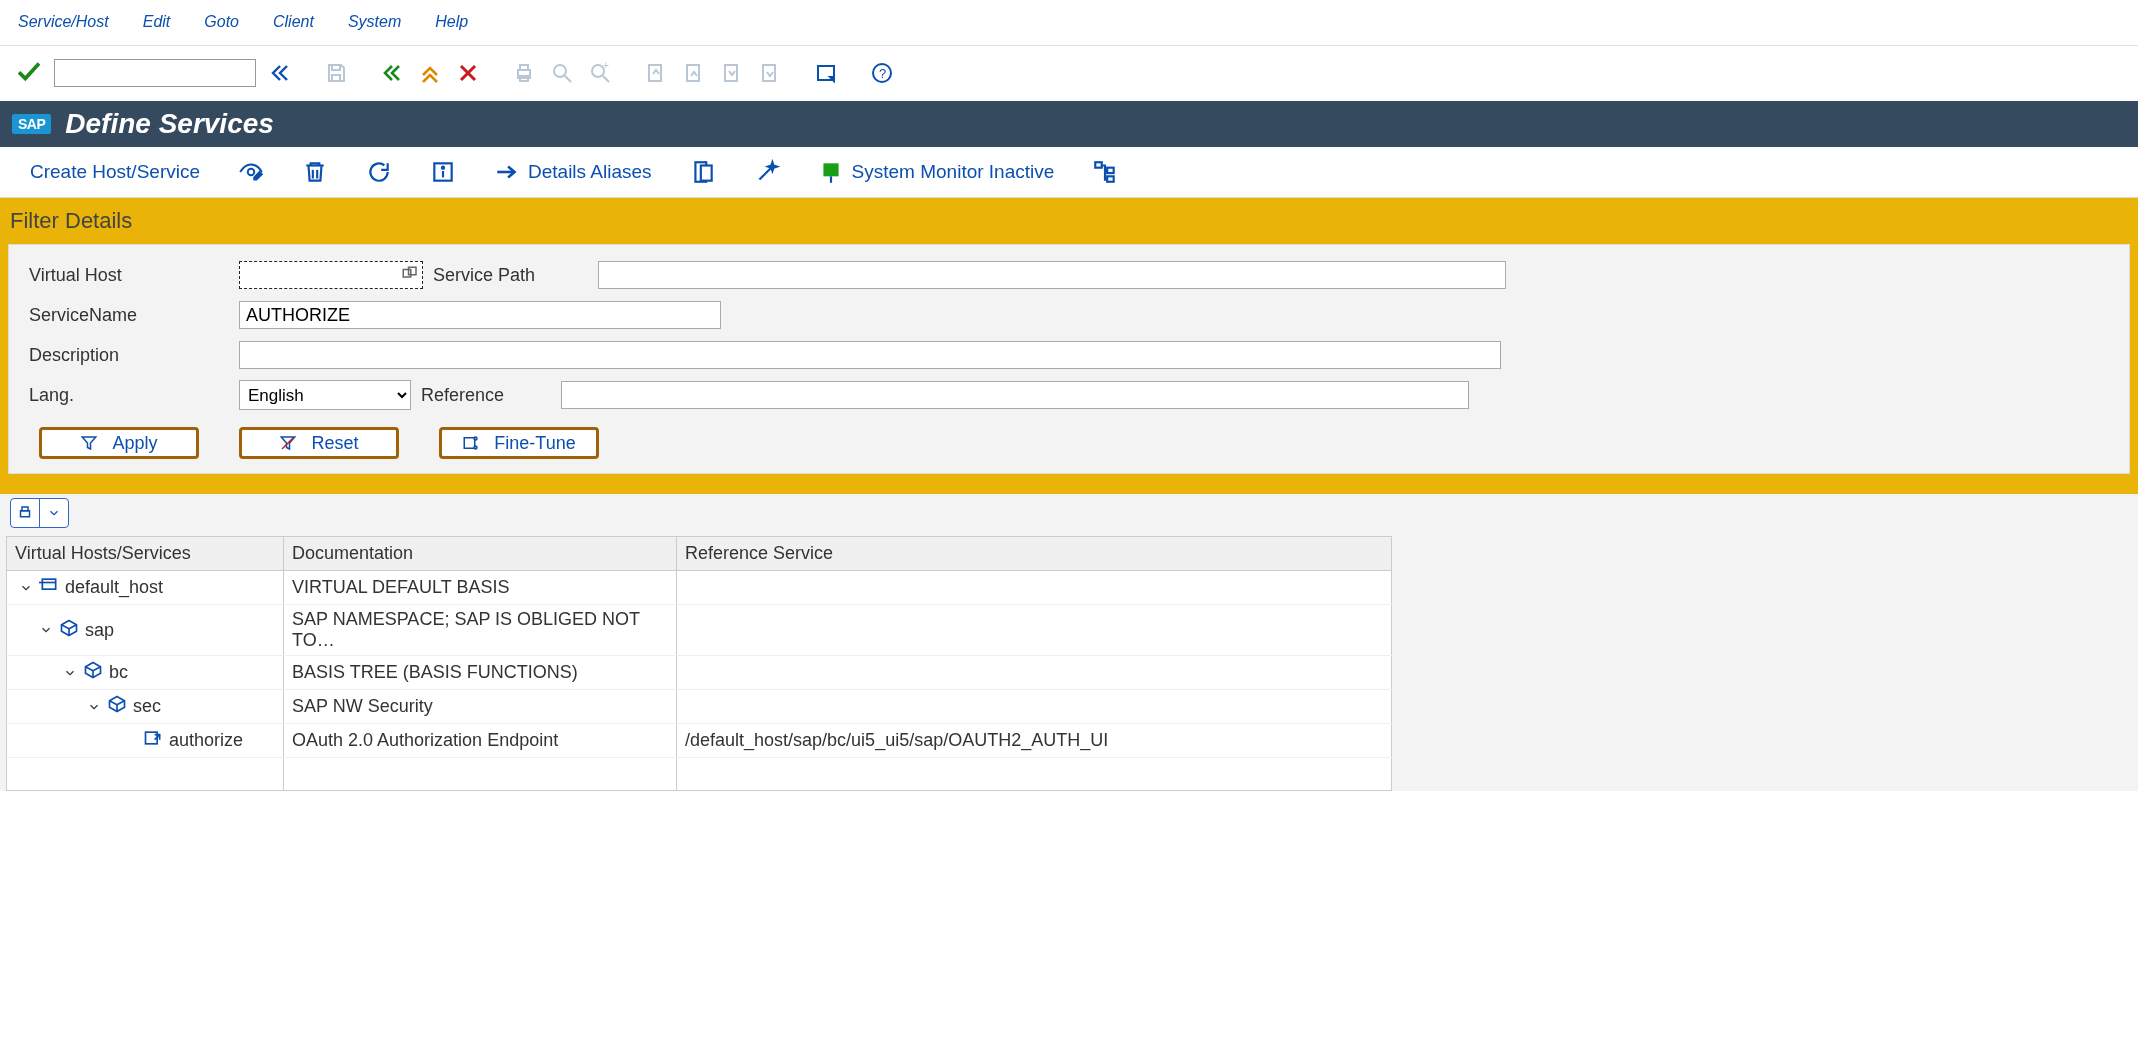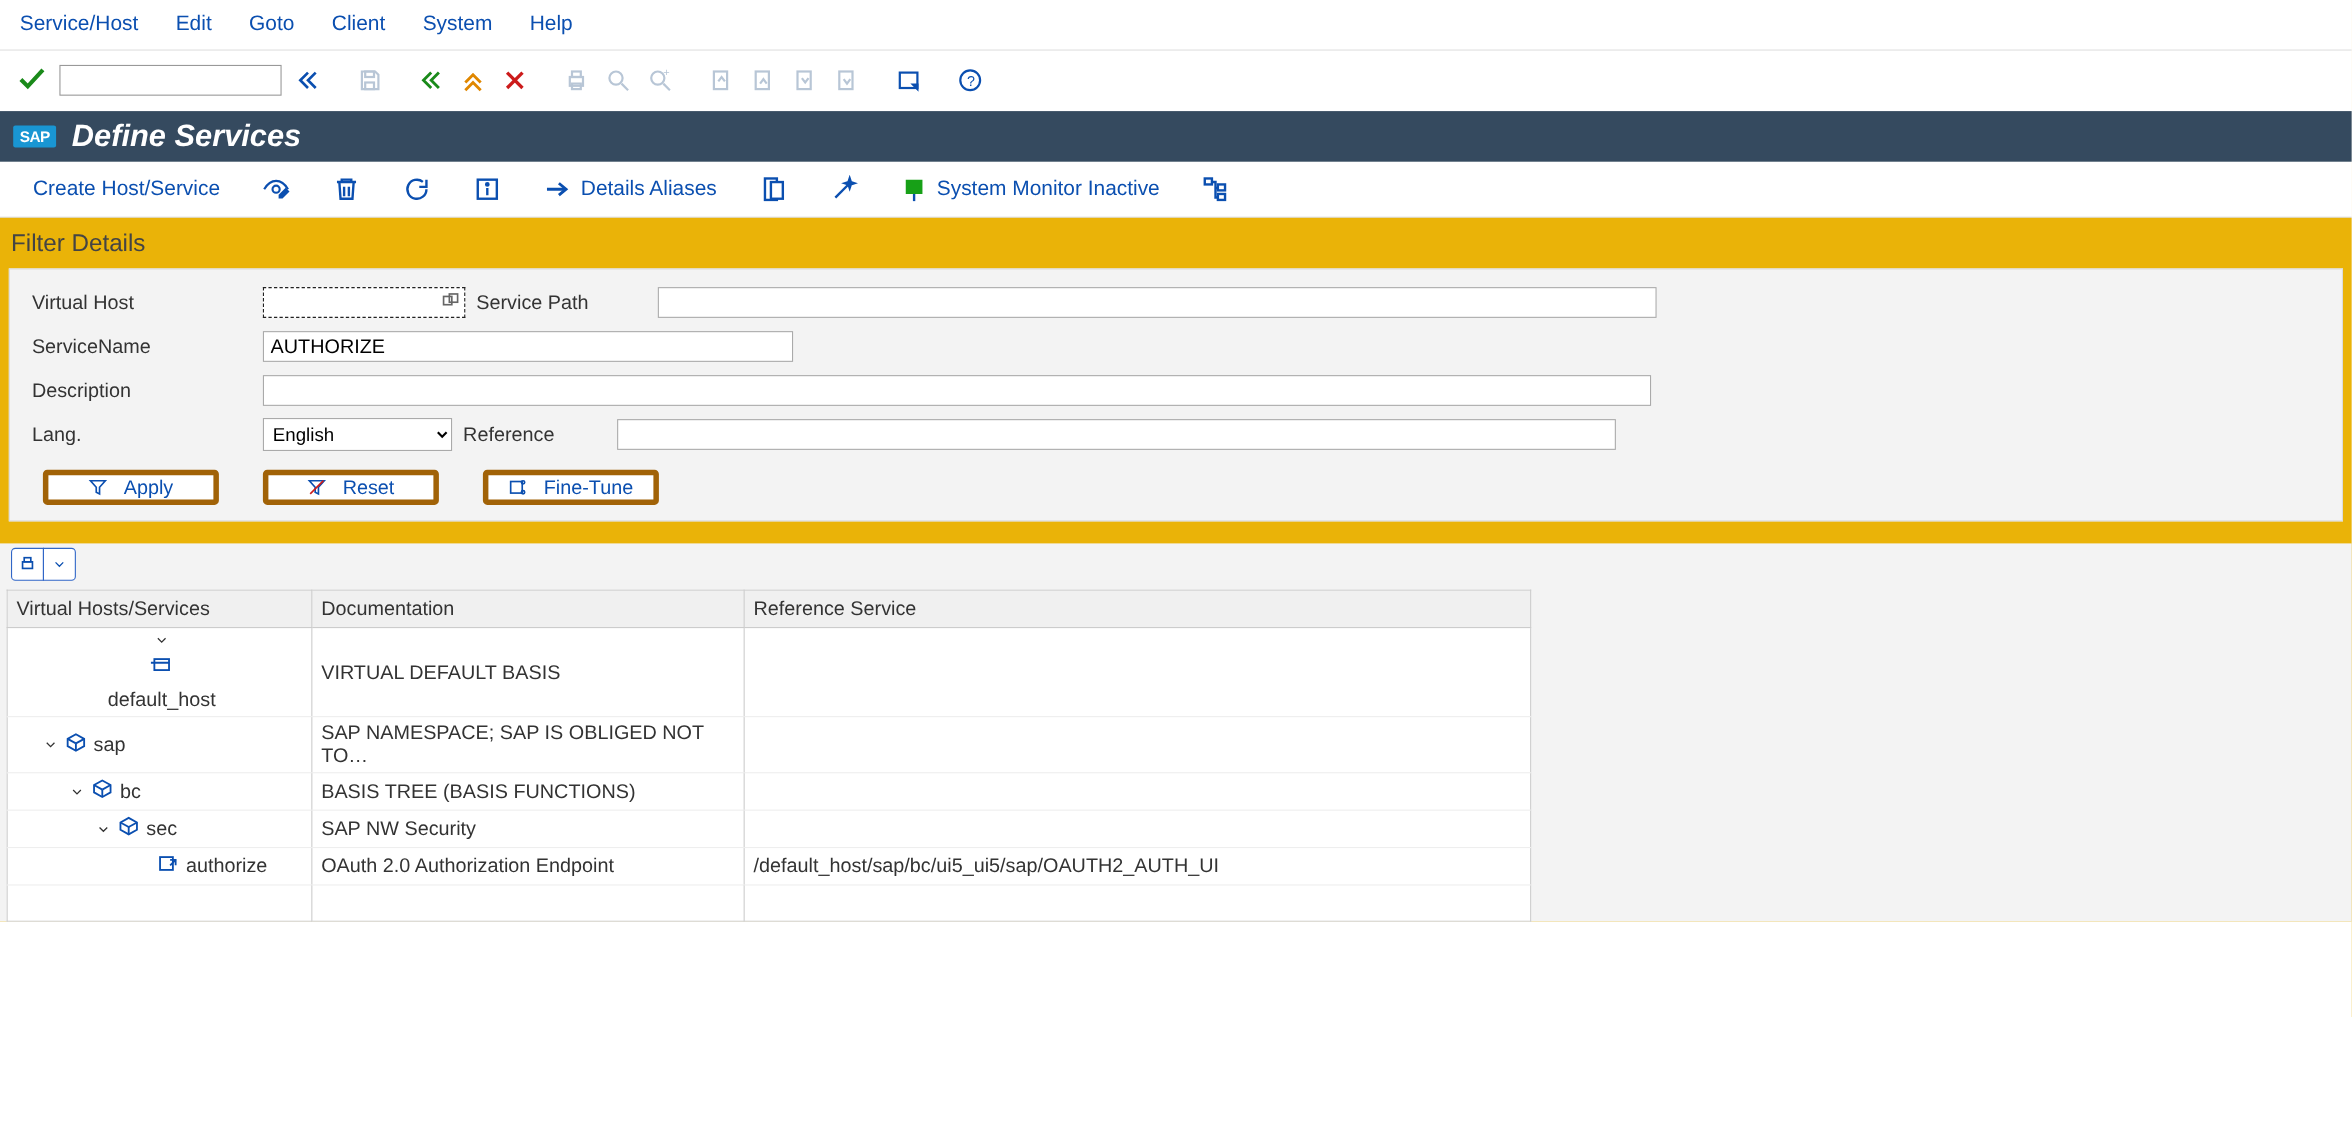--- a/index.html
+++ b/index.html
@@ -18,21 +18,22 @@
     align-items: center;
     height: 44px;
     padding: 0 10px;
     border-bottom: 1px solid transparent;
     gap: 18px;
   }
   .menubar .menu-item {
     color: #0b4fb0;
     cursor: pointer;
     padding: 6px 8px;
-    font-size: 19px;
+    font-size: 16px;
+    font-style: italic;
   }
 
   hr.menubar-sep {
     border: none;
     border-top: 1px solid #e0e0e0;
     margin: 0;
   }
 
   
   .toolbar {
@@ -154,21 +155,21 @@
   }
 
   .filter-actions {
     display: flex;
     gap: 40px;
     padding: 12px 0 0 20px;
   }
   .sap-btn {
     height: 32px;
     min-width: 160px;
-    border: 5px solid #a16207;
+    border: 3px solid #a16207;
     border-radius: 4px;
     background: #fff;
     color: #0b4fb0;
     font-size: 18px;
     cursor: pointer;
     display: inline-flex;
     align-items: center;
     justify-content: center;
     gap: 14px;
     padding: 0 14px;
@@ -205,21 +206,21 @@
     border-left:1px solid #ccc;
     border-right:1px solid #ccc;
     border-bottom:1px solid #eee;
     padding: 4px 8px;
     height: 24px;
     vertical-align: middle;
   }
   table.treegrid tr:last-child td { border-bottom:1px solid #ccc;}
 
   .treecell { display:flex; align-items:center; gap:6px; }
-  .indent0{ padding-left:4px;flex-direction:column;} .indent1{ padding-left:24px;} .indent2{ padding-left:48px;}
+  .indent0{ padding-left:4px;} .indent1{ padding-left:24px;} .indent2{ padding-left:48px;}
   .indent3{ padding-left:72px;} .indent4{ padding-left:96px;} .indent5{ padding-left:128px;}
   .exp { cursor:pointer; display:inline-flex; }
   .exp svg{ width:14px; height:14px; stroke:#333; stroke-width:2; fill:none;}
   .nodeicon svg { width:20px; height:20px; }
 </style>
 </head>
 <body>
 
 <div class="menubar">
   <span class="menu-item">Service/Host</span>

